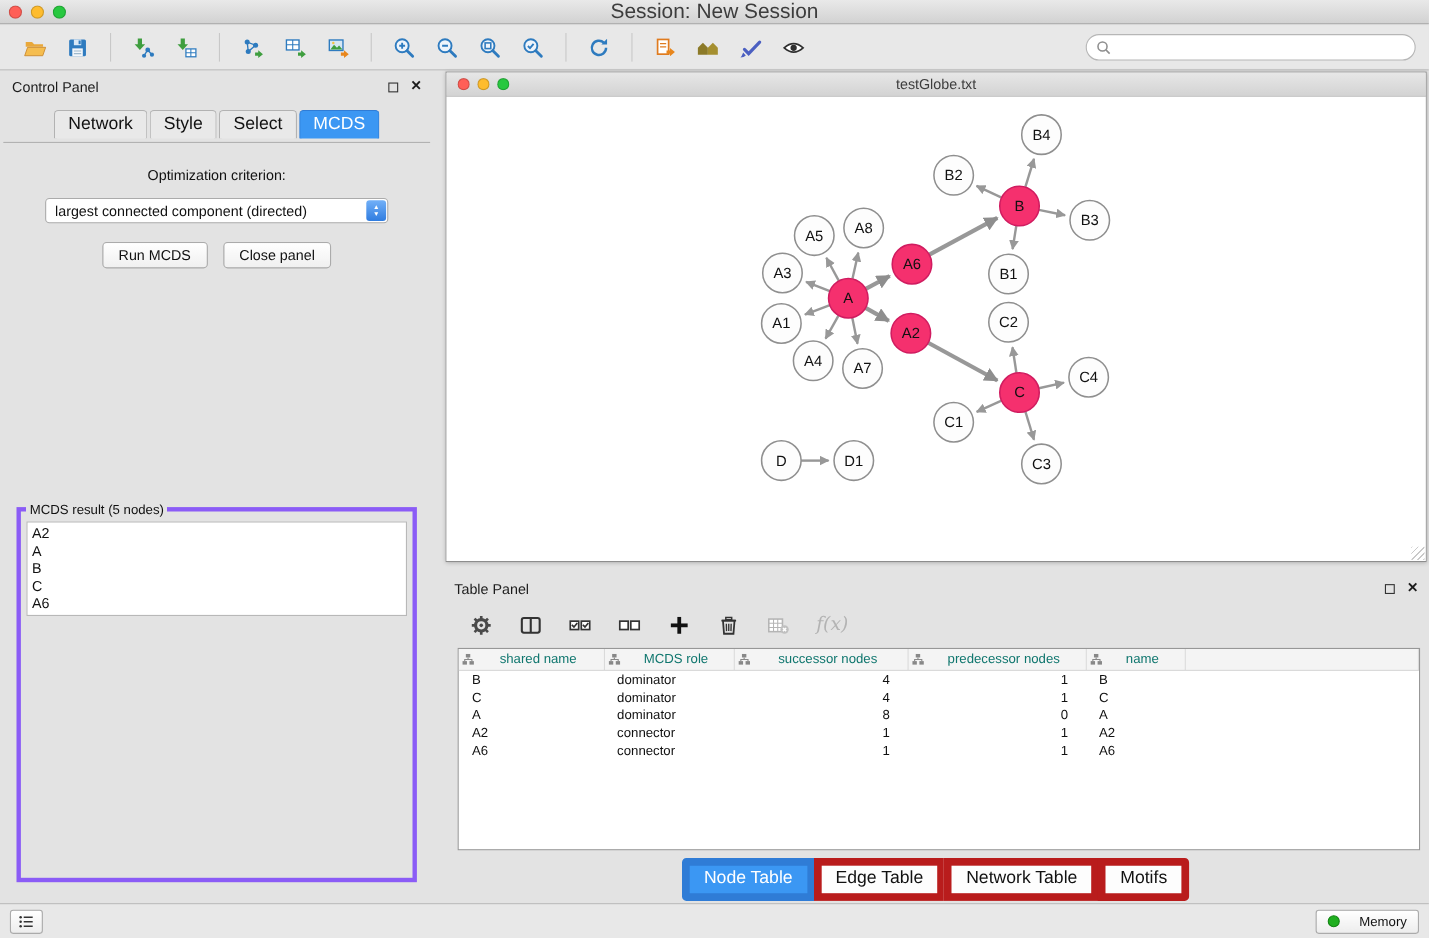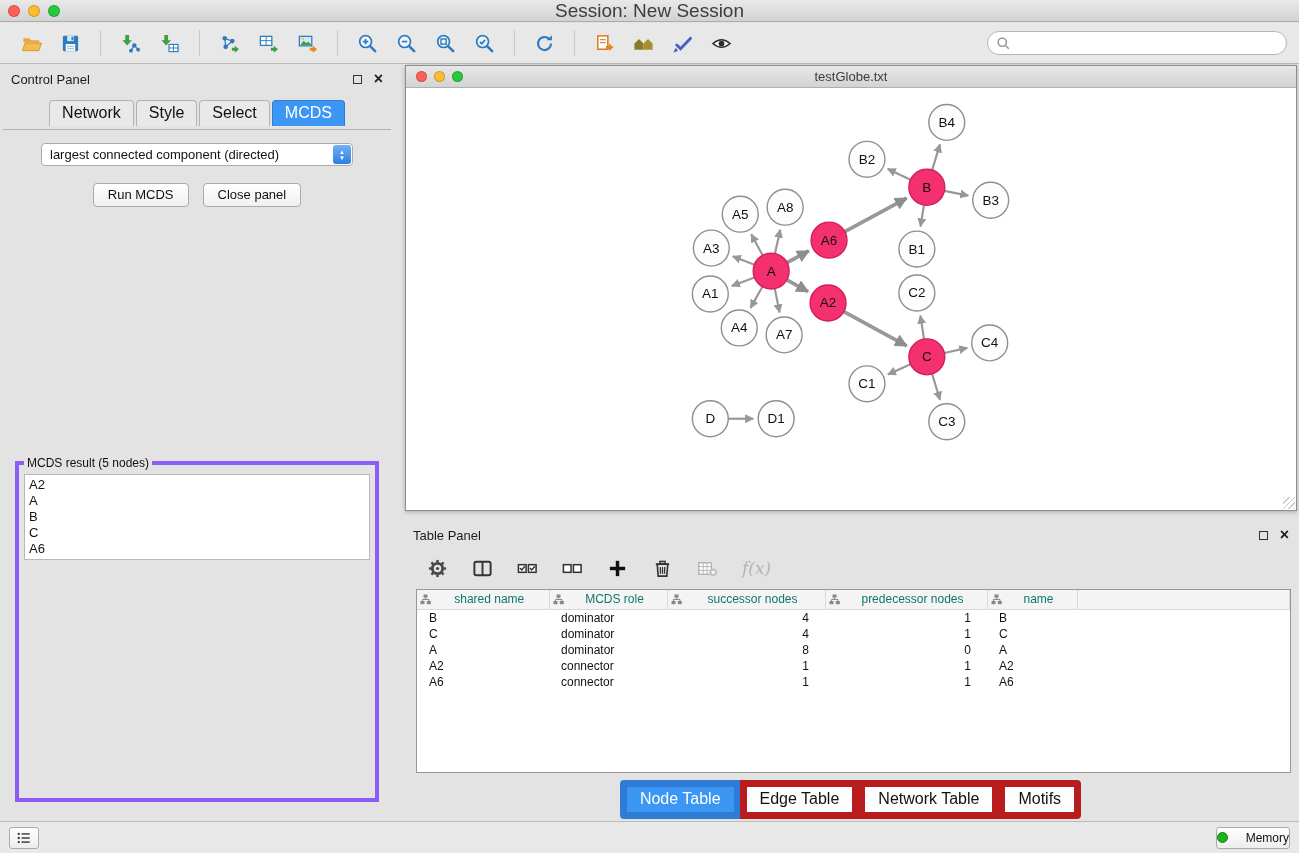--- a/index.html
+++ b/index.html
@@ -72,21 +72,21 @@
   td.al-r { text-align:right; padding-right:16px; }
   .tp-tabs { display:flex; justify-content:center; margin-top:7px; flex:none; }
   .tp-tab { font-size:16px; padding:3px 13px 4px; border:7px solid #b91c1c; background:#fdfdfd; color:#111; margin-left:-1px; cursor:pointer; }
   .tp-tab.active { background:#3b97f3; border-color:#2f7cd6; color:#fff; }
   .tp-tab:first-child { border-radius:4px 0 0 4px; }
   .tp-tab:last-child { border-radius:0 4px 4px 0; }
 
   
   .statusbar { position:absolute; bottom:0; left:0; right:0; height:32px; background:#e8e8e8; border-top:1px solid #bcbcbc; display:flex; align-items:center; padding:0 9px; }
   .sb-left-btn { width:30px; height:22px; border:1px solid #ababab; border-radius:3px; background:linear-gradient(#ffffff,#ededed); display:flex; align-items:center; justify-content:center; }
-  .sb-memory { margin-left:auto; height:22px; border:1px solid #ababab; border-radius:3px; background:linear-gradient(#ffffff,#ededed); display:flex; align-items:center; gap:18px; padding:0 0; font-size:12px; color:#111; }
+  .sb-memory { margin-left:auto; height:22px; border:1px solid #ababab; border-radius:3px; background:linear-gradient(#ffffff,#ededed); display:flex; align-items:center; gap:18px; padding:0 10px; font-size:12px; color:#111; }
   .mem-dot { width:11px; height:11px; border-radius:50%; background:#1faf1f; border:1px solid #148514; }
   .icw { display:flex; align-items:center; }
 </style>
 </head>
 <body>
 
 <div class="titlebar">
   <div class="traffic">
     <span class="tl red"></span>
     <span class="tl yellow"></span>
@@ -272,20 +272,21 @@
       <span class="ph-title">Control Panel</span>
       <span class="ph-float"></span>
       <span class="ph-close">×</span>
     </div>
     <div class="cp-tabs">
         <div class="cp-tab">Network</div>
         <div class="cp-tab">Style</div>
         <div class="cp-tab">Select</div>
         <div class="cp-tab active">MCDS</div>
       </div>
+    <div class="cp-opt">Optimization criterion:</div>
     <div class="cp-select">
       <span class="sel-text">largest connected component (directed)</span>
       <span class="stepper">
           <span>▲</span>
           <span>▼</span>
         </span>
     </div>
     <div class="cp-buttons">
       <button class="cp-btn">Run MCDS</button>
       <button class="cp-btn">Close panel</button>

